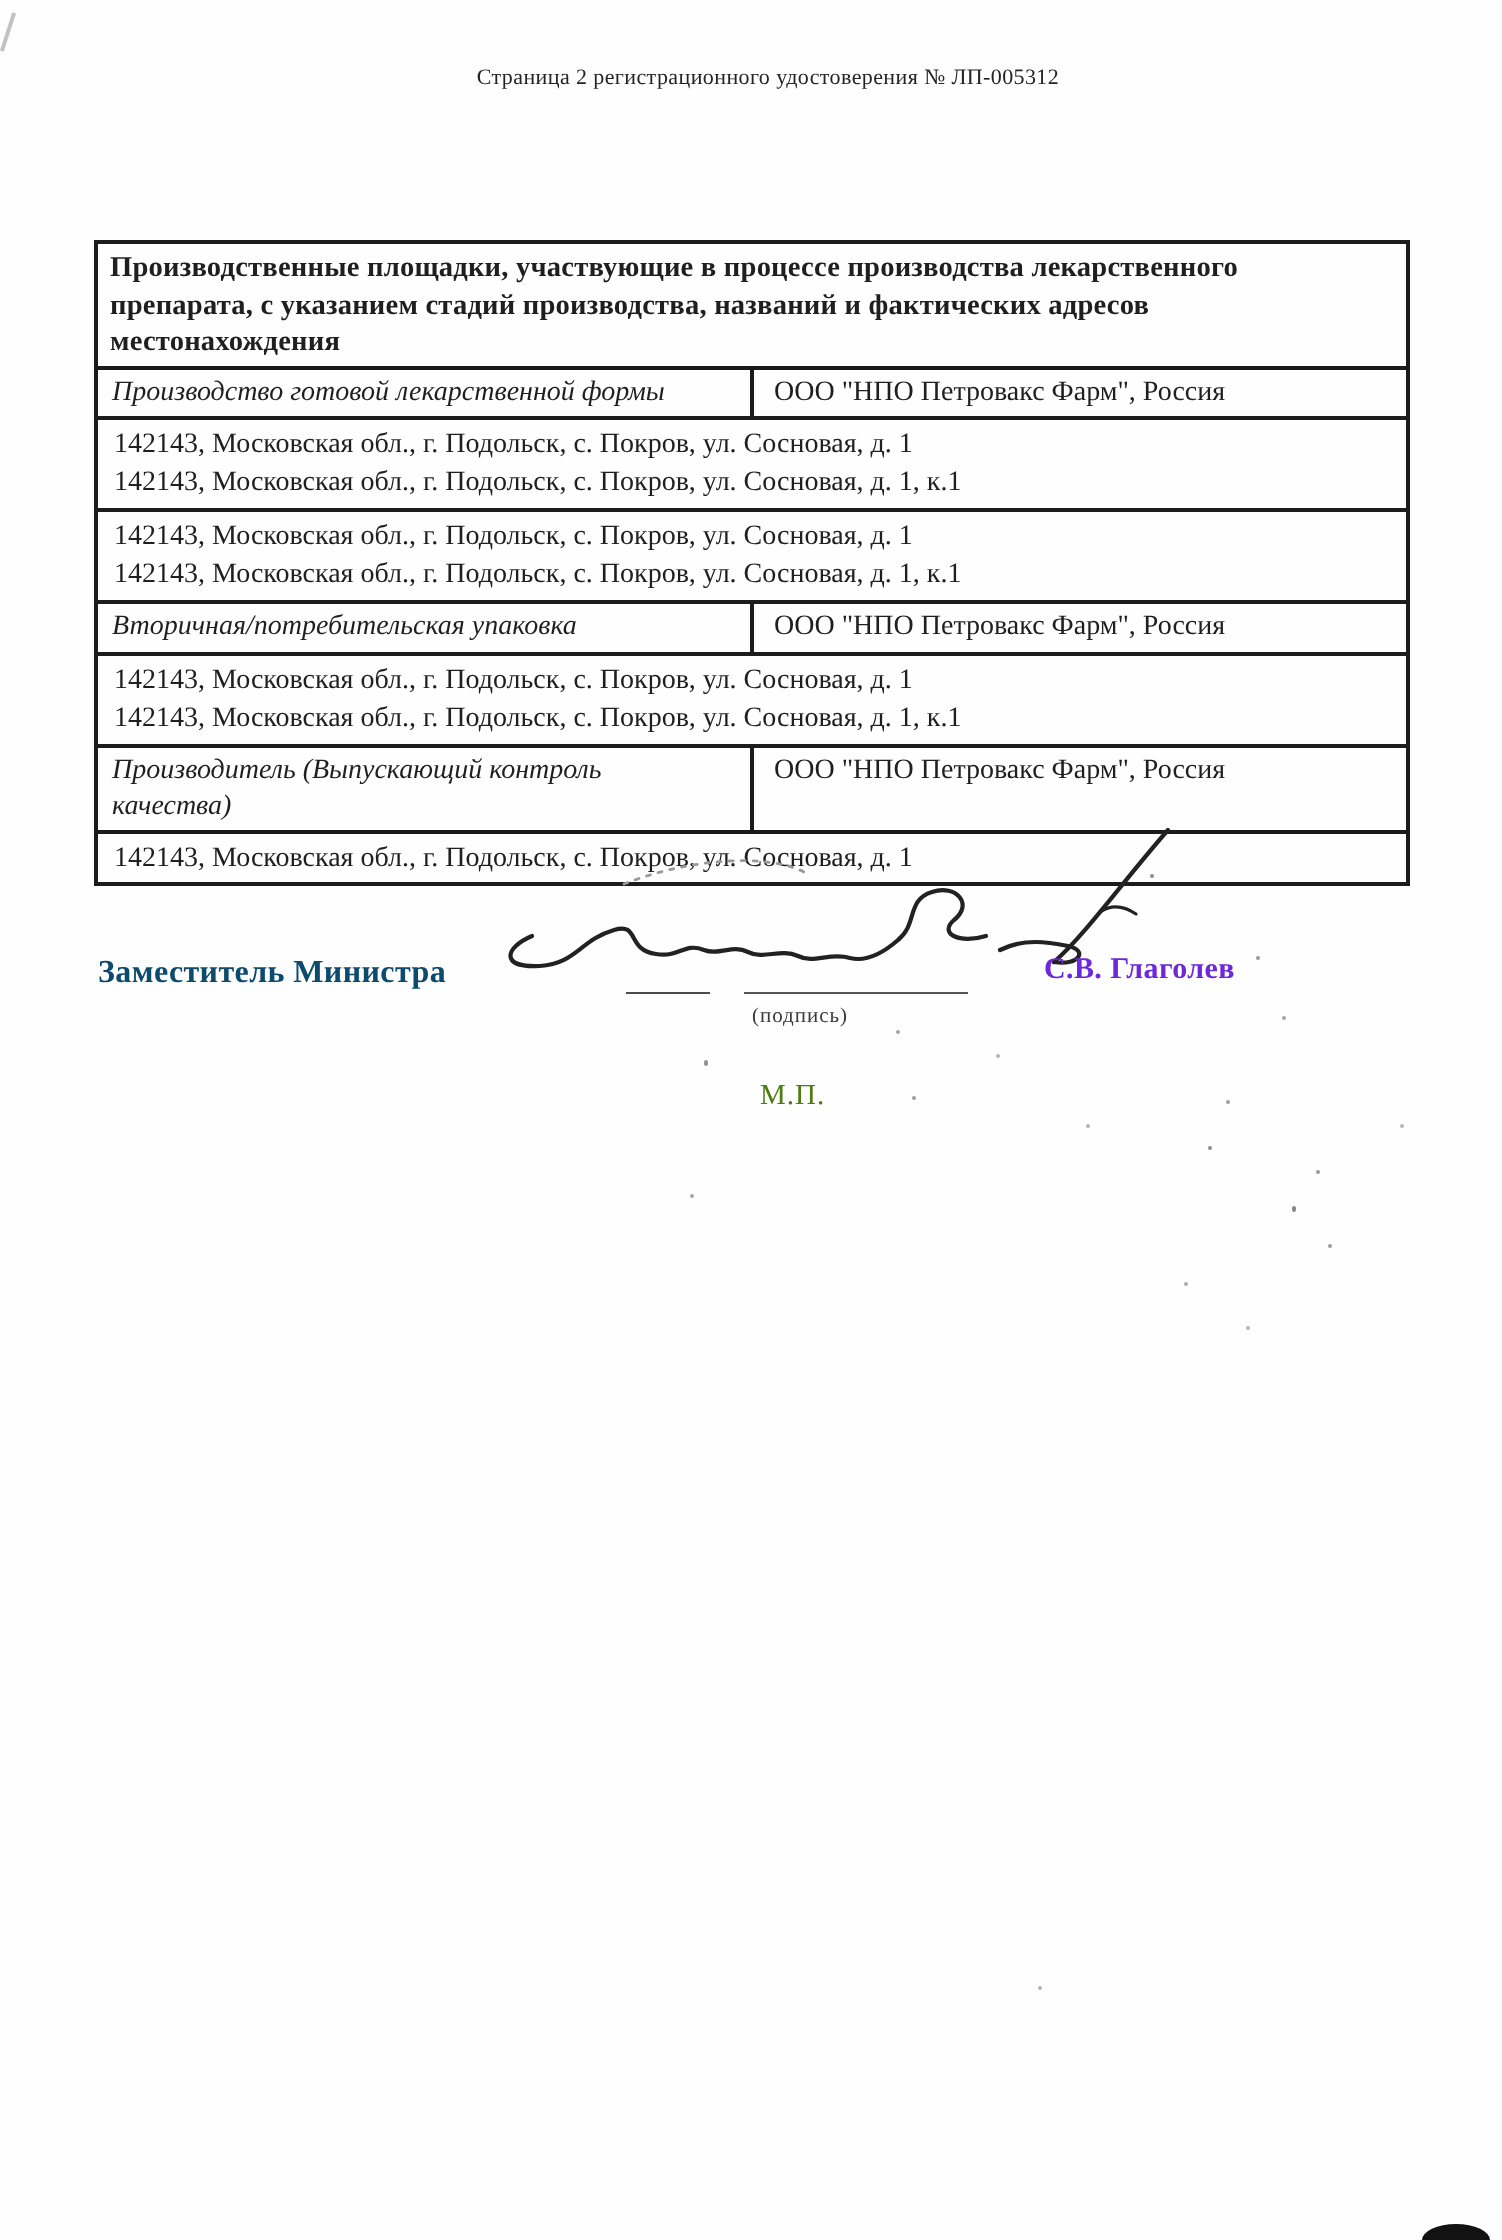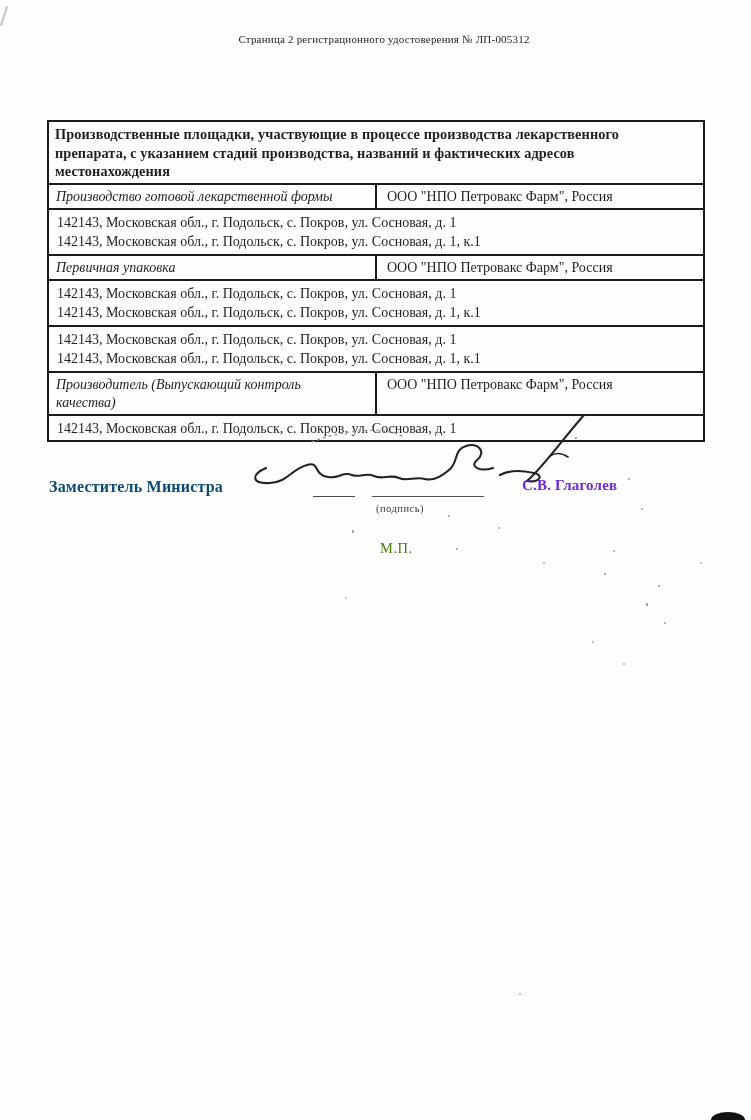--- a/index.html
+++ b/index.html
@@ -181,33 +181,33 @@
       </td>
       <td class="company-cell">ООО "НПО Петровакс Фарм", Россия</td>
     </tr>
     <tr class="h-addr1">
       <td class="address-cell" colspan="2">
         <div>142143, Московская обл., г. Подольск, с. Покров, ул. Сосновая, д. 1</div>
         <div>142143, Московская обл., г. Подольск, с. Покров, ул. Сосновая, д. 1, к.1</div>
       </td>
     </tr>
 
-    <tr class="h-stage2">
+    <tr class="h-addr2">
+      <td class="address-cell" colspan="2">
+        <div>142143, Московская обл., г. Подольск, с. Покров, ул. Сосновая, д. 1</div>
+        <div>142143, Московская обл., г. Подольск, с. Покров, ул. Сосновая, д. 1, к.1</div>
+      </td>
+    </tr>
+
+    <tr class="h-stage3">
       <td class="stage-cell col-stage">
-        <div>Первичная упаковка</div>
+        <div>Вторичная/потребительская упаковка</div>
       </td>
       <td class="company-cell">ООО "НПО Петровакс Фарм", Россия</td>
     </tr>
-    <tr class="h-addr2">
-      <td class="address-cell" colspan="2">
-        <div>142143, Московская обл., г. Подольск, с. Покров, ул. Сосновая, д. 1</div>
-        <div>142143, Московская обл., г. Подольск, с. Покров, ул. Сосновая, д. 1, к.1</div>
-      </td>
-    </tr>
-
     <tr class="h-addr3">
       <td class="address-cell" colspan="2">
         <div>142143, Московская обл., г. Подольск, с. Покров, ул. Сосновая, д. 1</div>
         <div>142143, Московская обл., г. Подольск, с. Покров, ул. Сосновая, д. 1, к.1</div>
       </td>
     </tr>
 
     <tr class="h-stage4">
       <td class="stage-cell col-stage">
         <div>Производитель (Выпускающий контроль</div>

